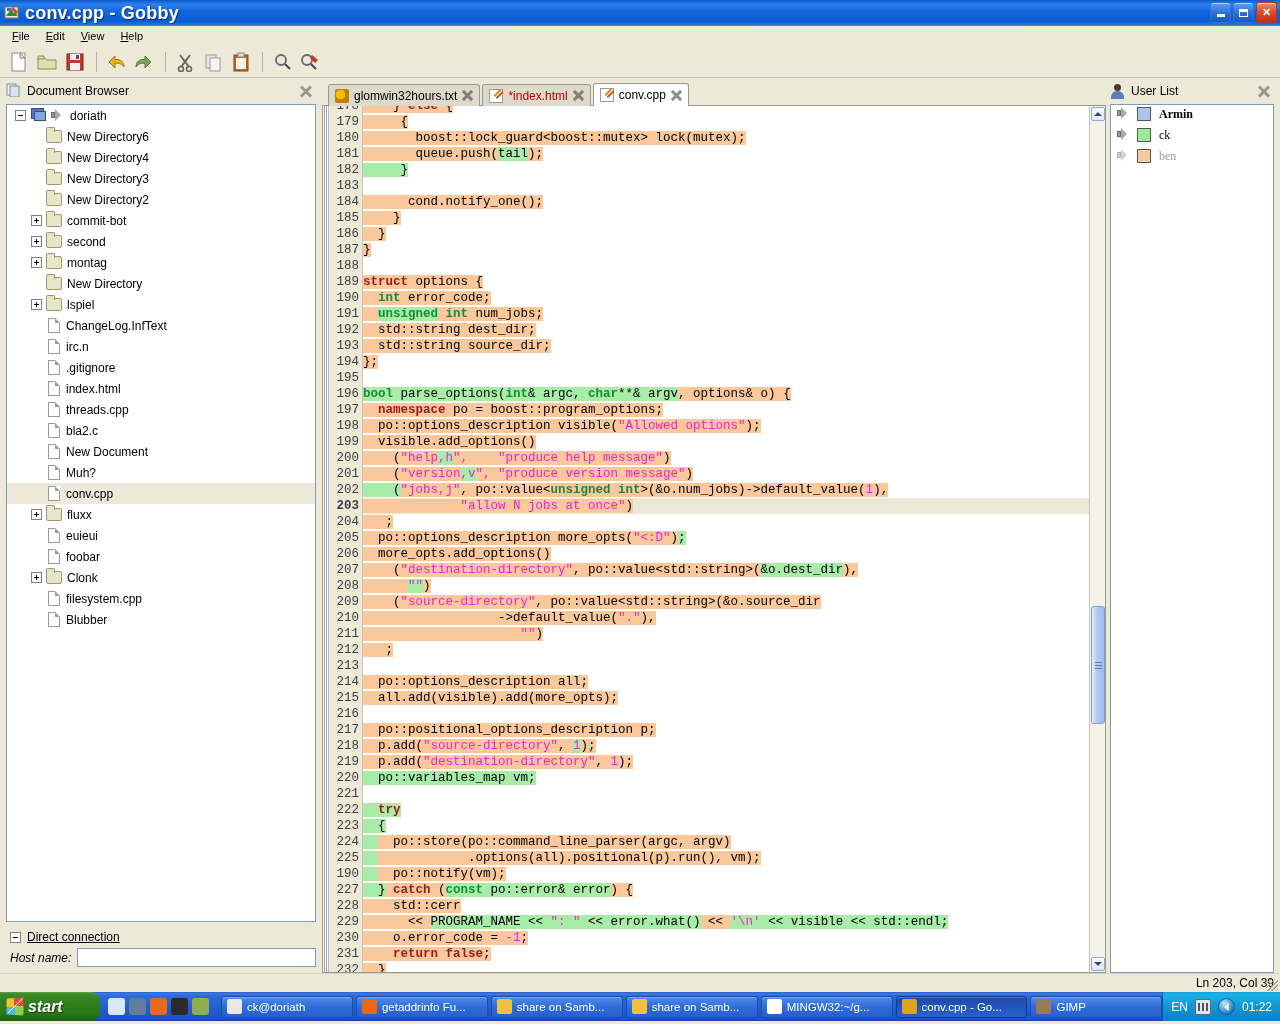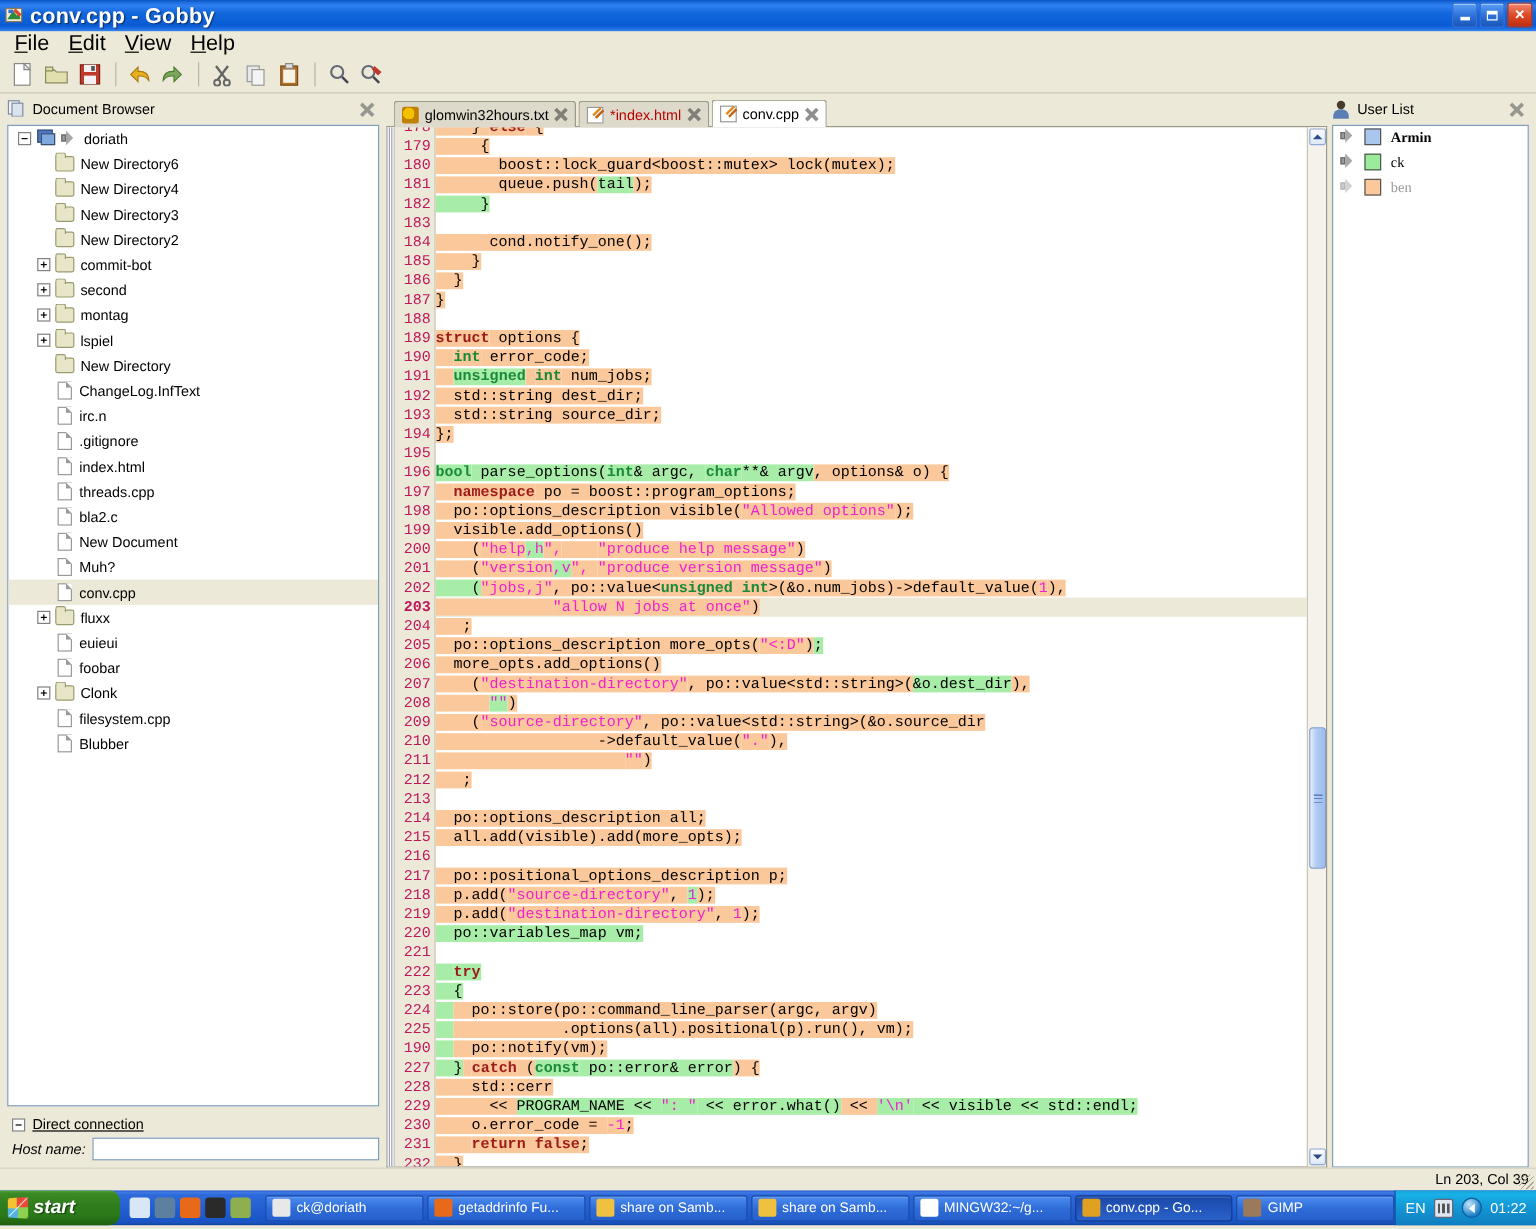--- a/index.html
+++ b/index.html
@@ -38,21 +38,21 @@
   .wbtn.close { background: linear-gradient(to bottom,#f08a72,#e04a26 50%,#c02e10); border-color:#b5381c; }
   .wbtn .glyph-min { width:8px; height:3px; background:#fff; margin-top:6px; }
   .wbtn .glyph-max { width:9px; height:8px; border:1.5px solid #fff; border-top-width:3px; }
 
   
   #menubar {
     height: 20px; display: flex; align-items: center;
     background: #ece9d8; padding-left: 4px;
     border-bottom: 0;
   }
-  #menubar .mi { padding: 2px 8px; font-size: 18px; color: #000; }
+  #menubar .mi { padding: 2px 8px; font-size: 11px; color: #000; }
   #menubar .mi u { text-decoration: underline; }
 
   
   #toolbar {
     height: 32px; display: flex; align-items: center;
     background: #ece9d8; padding-left: 6px;
     border-bottom: 1px solid #c5c2b4;
   }
   .tbtn { width: 26px; height: 26px; display:flex; align-items:center; justify-content:center; margin-right: 2px; }
   .tsep { width: 1px; height: 20px; background: #b7b4a6; margin: 0 6px; }
@@ -183,21 +183,21 @@
     font-size: 12.5px;
     min-width: 0;
   }
   #marginstripe { width: 6px; background:#fff; border-right:1px solid #bbb; position:relative; flex:none;}
   #marginstripe:before { content:""; position:absolute; left:1px; top:0; bottom:0; width:1px; background:#9aa0b5; }
   #marginstripe:after { content:""; position:absolute; left:3px; top:0; bottom:0; width:1px; background:#9aa0b5; }
   #gutter {
     width: 34px; flex: none; background:#ece9d8; border-right: 1px solid #c9c5b4;
     text-align: right; padding-right: 3px;
   }
-  #gutter .ln { height: 16px; line-height: 16px; color: #be185d; font-size: 12.5px; }
+  #gutter .ln { height: 16px; line-height: 16px; color: #404040; font-size: 12.5px; }
   #gutter .ln.cur { font-weight: bold; }
   #codearea { flex: 1; position: relative; overflow: hidden; min-width: 0; }
   .cl { height: 16px; line-height: 16px; white-space: pre; position: relative; }
   .cl.curline { background: #ece9d8; }
   .cl .seg { display: inline; }
   .hl-o { background: #fac89b; }
   .hl-g { background: #a7eda7; }
   .kw { color: #9c1a1a; font-weight: bold; }
   .ty { color: #1a8a3a; font-weight: bold; }
   .st { color: #f020d0; }
@@ -472,29 +472,29 @@
           <span>second</span>
         </div>
         <div class="tnode">
           <span class="tind" style="width: 22px;"></span>
           <span class="expander plus"></span>
           <span class="ico-folder"></span>
           <span>montag</span>
         </div>
         <div class="tnode">
           <span class="tind" style="width: 22px;"></span>
+          <span style="width: 15px; flex: 0 0 auto;"></span>
+          <span class="ico-folder"></span>
+          <span>New Directory</span>
+        </div>
+        <div class="tnode">
+          <span class="tind" style="width: 22px;"></span>
           <span class="expander plus"></span>
           <span class="ico-folder"></span>
           <span>lspiel</span>
-        </div>
-        <div class="tnode">
-          <span class="tind" style="width: 22px;"></span>
-          <span style="width: 15px; flex: 0 0 auto;"></span>
-          <span class="ico-folder"></span>
-          <span>New Directory</span>
         </div>
         <div class="tnode">
           <span class="tind" style="width: 22px;"></span>
           <span style="width: 15px; flex: 0 0 auto;"></span>
           <span class="ico-file"></span>
           <span>ChangeLog.InfText</span>
         </div>
         <div class="tnode">
           <span class="tind" style="width: 22px;"></span>
           <span style="width: 15px; flex: 0 0 auto;"></span>

